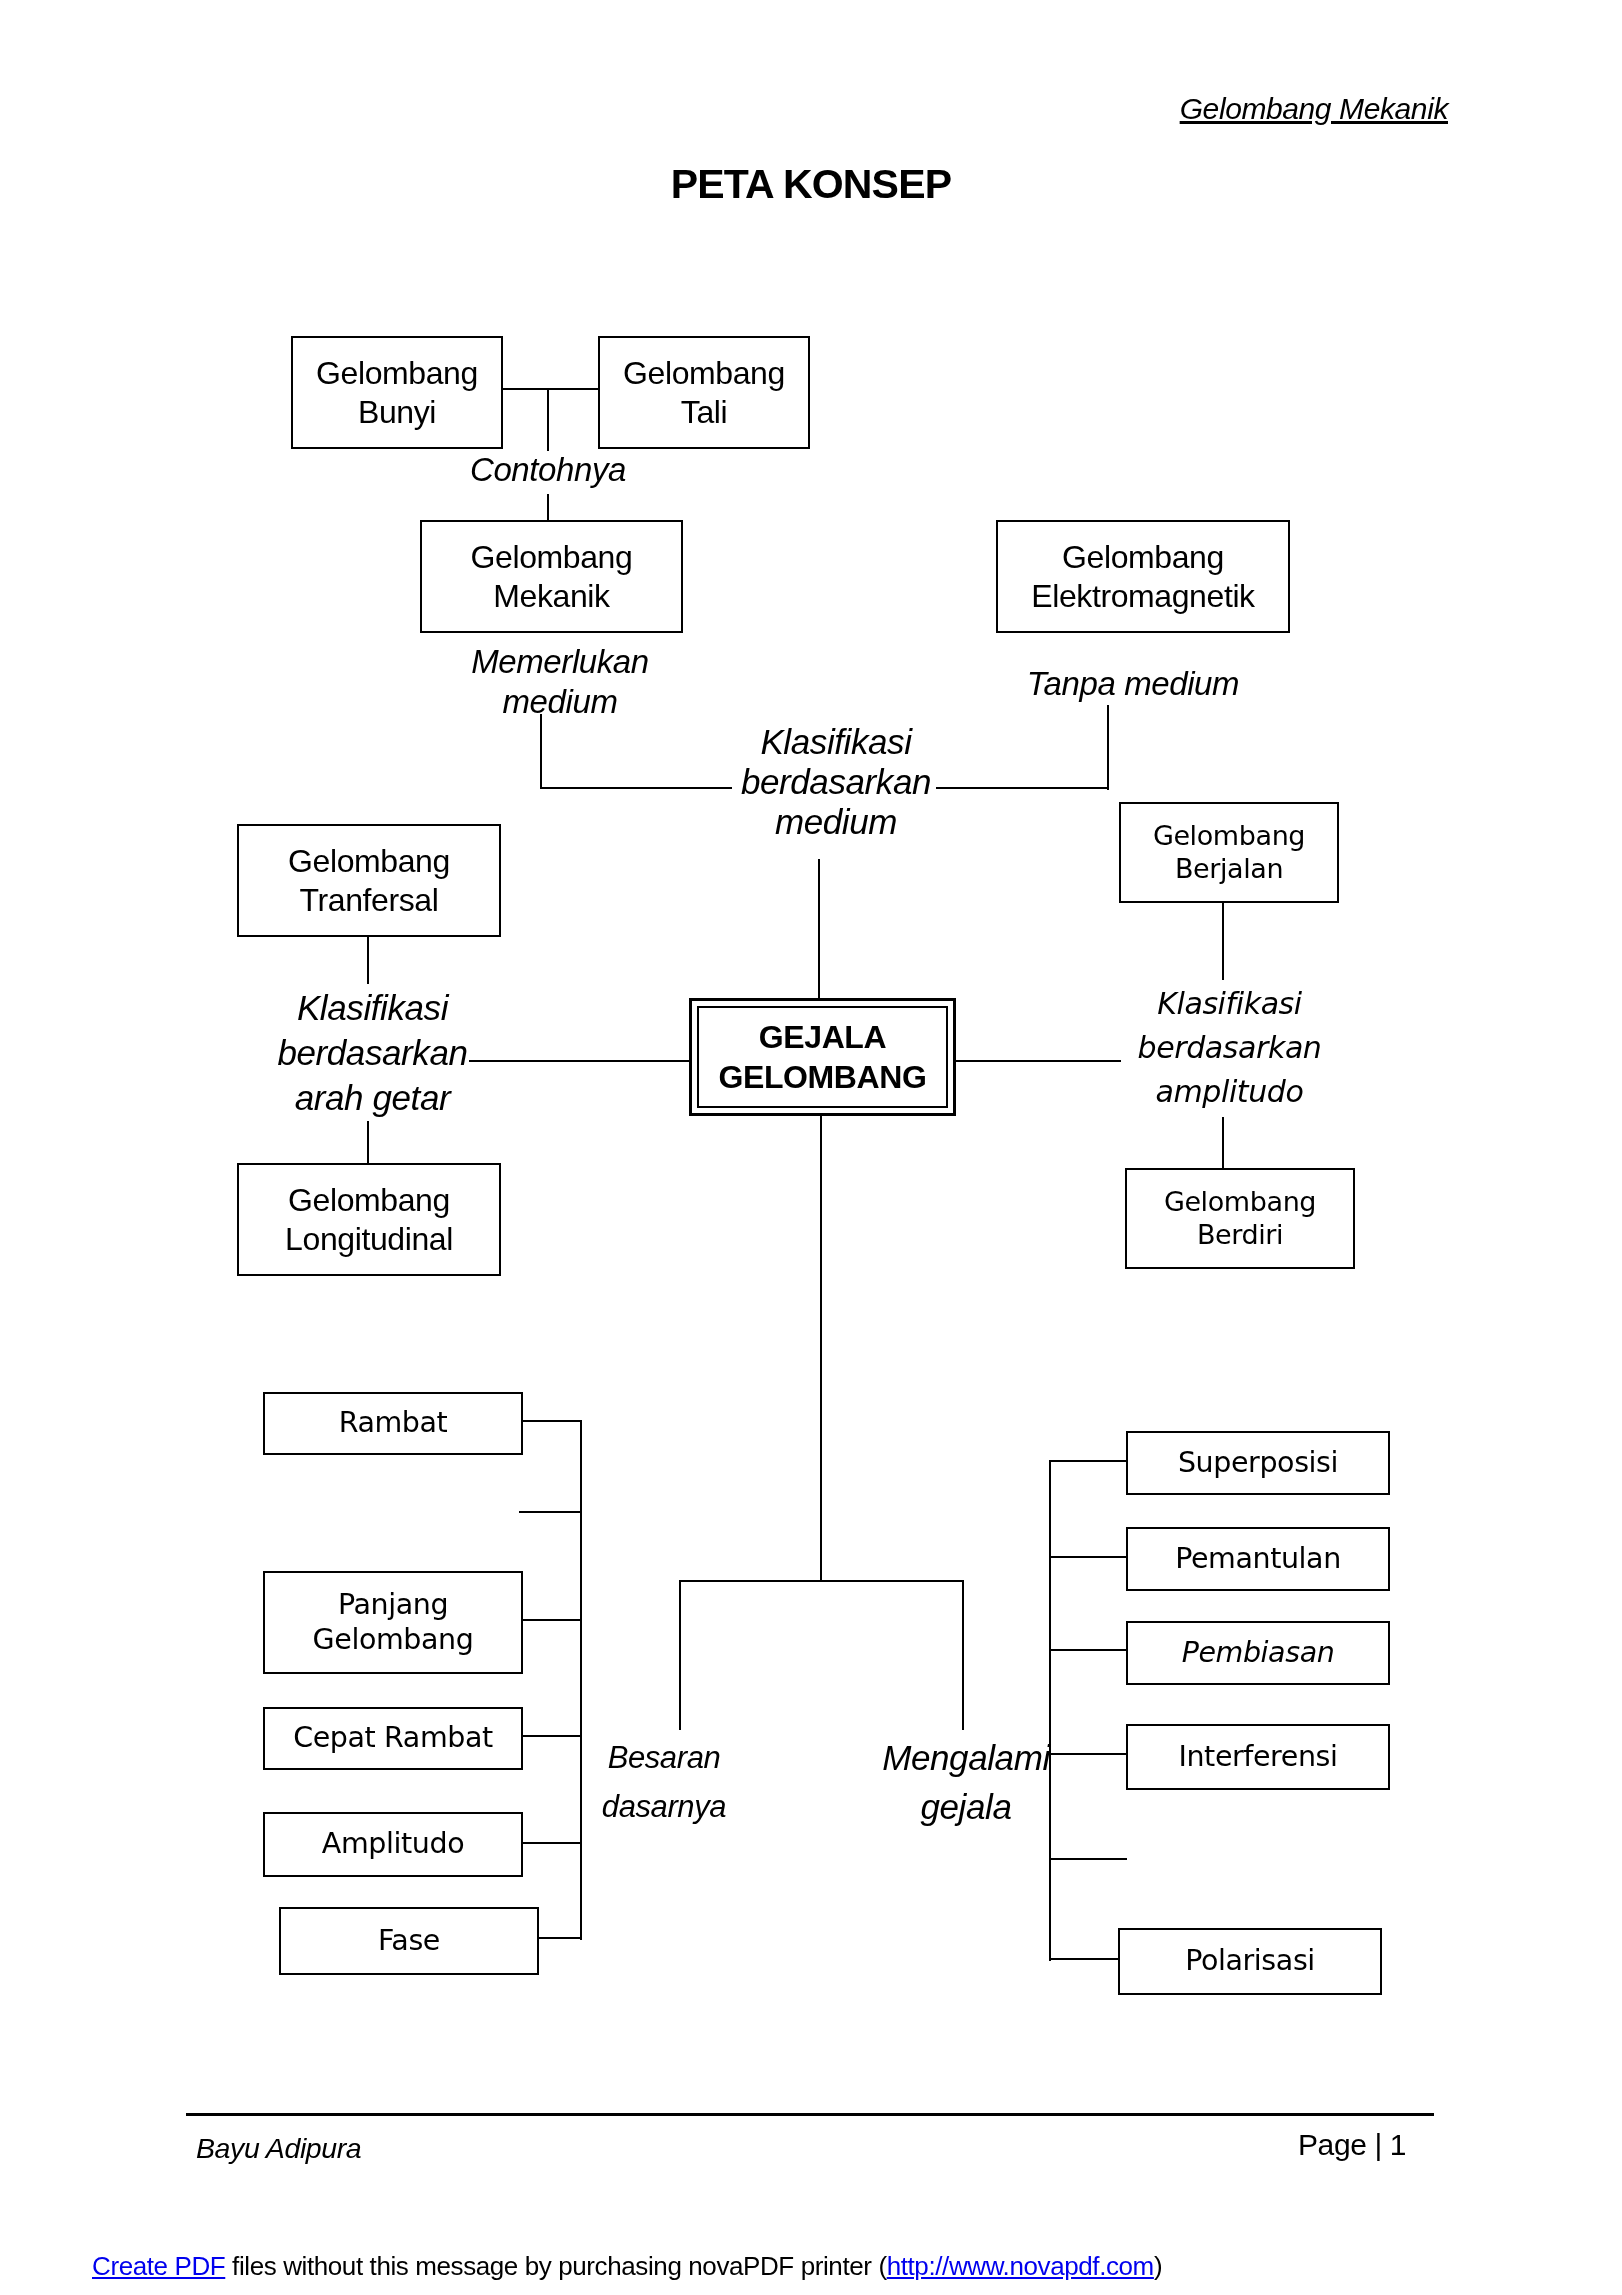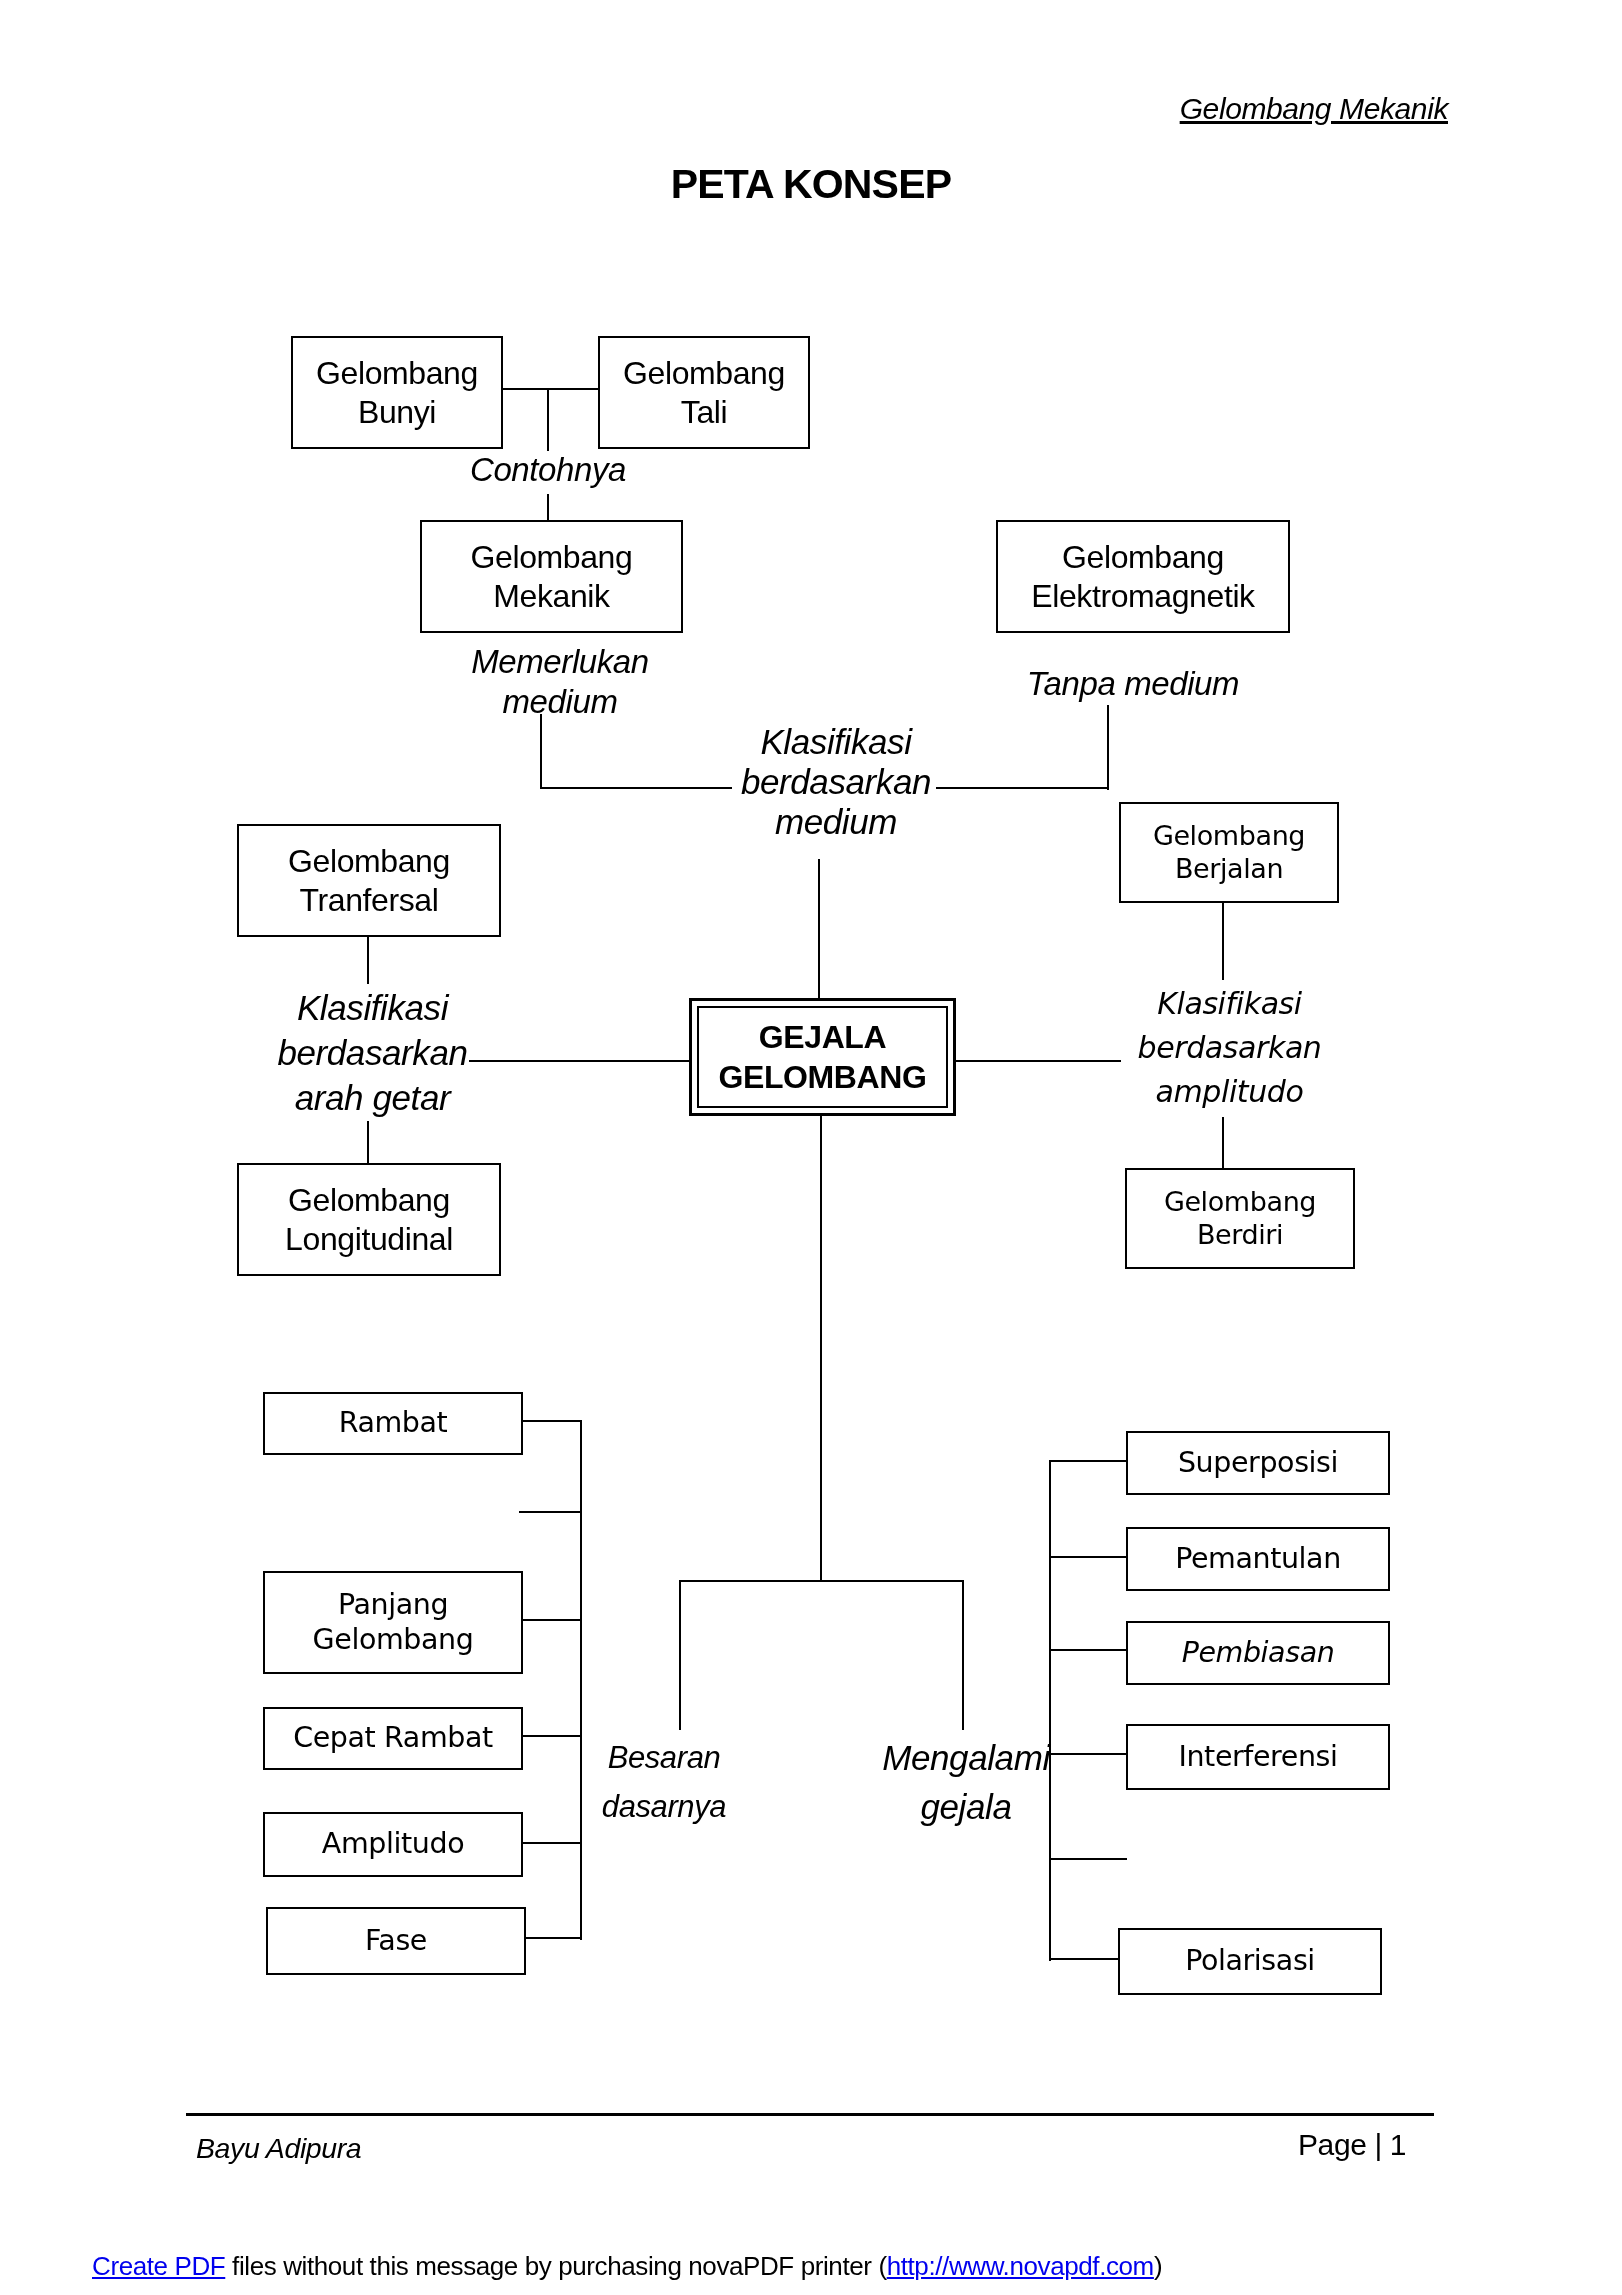--- a/index.html
+++ b/index.html
@@ -115,21 +115,21 @@
   <div class="box fw wf" style="left:263px;top:1571px;width:256px;height:99px;">
     <span>Panjang</span>
       <span>Gelombang</span>
   </div>
   <div class="box fw wf" style="left:263px;top:1707px;width:256px;height:59px;">
     <span>Cepat Rambat</span>
   </div>
   <div class="box fw wf" style="left:263px;top:1812px;width:256px;height:61px;">
     <span>Amplitudo</span>
   </div>
-  <div class="box fw wf" style="left:266px;top:1907px;width:256px;height:64px;">
+  <div class="box fw wf" style="left:279px;top:1907px;width:256px;height:64px;">
     <span>Fase</span>
   </div>
 
   <div class="box fw wf" style="left:1126px;top:1431px;width:260px;height:60px;">
     <span>Superposisi</span>
   </div>
   <div class="box fw wf" style="left:1126px;top:1527px;width:260px;height:60px;">
     <span>Pemantulan</span>
   </div>
   <div class="box fw wf" style="left:1126px;top:1621px;width:260px;height:60px;font-style:italic;">

